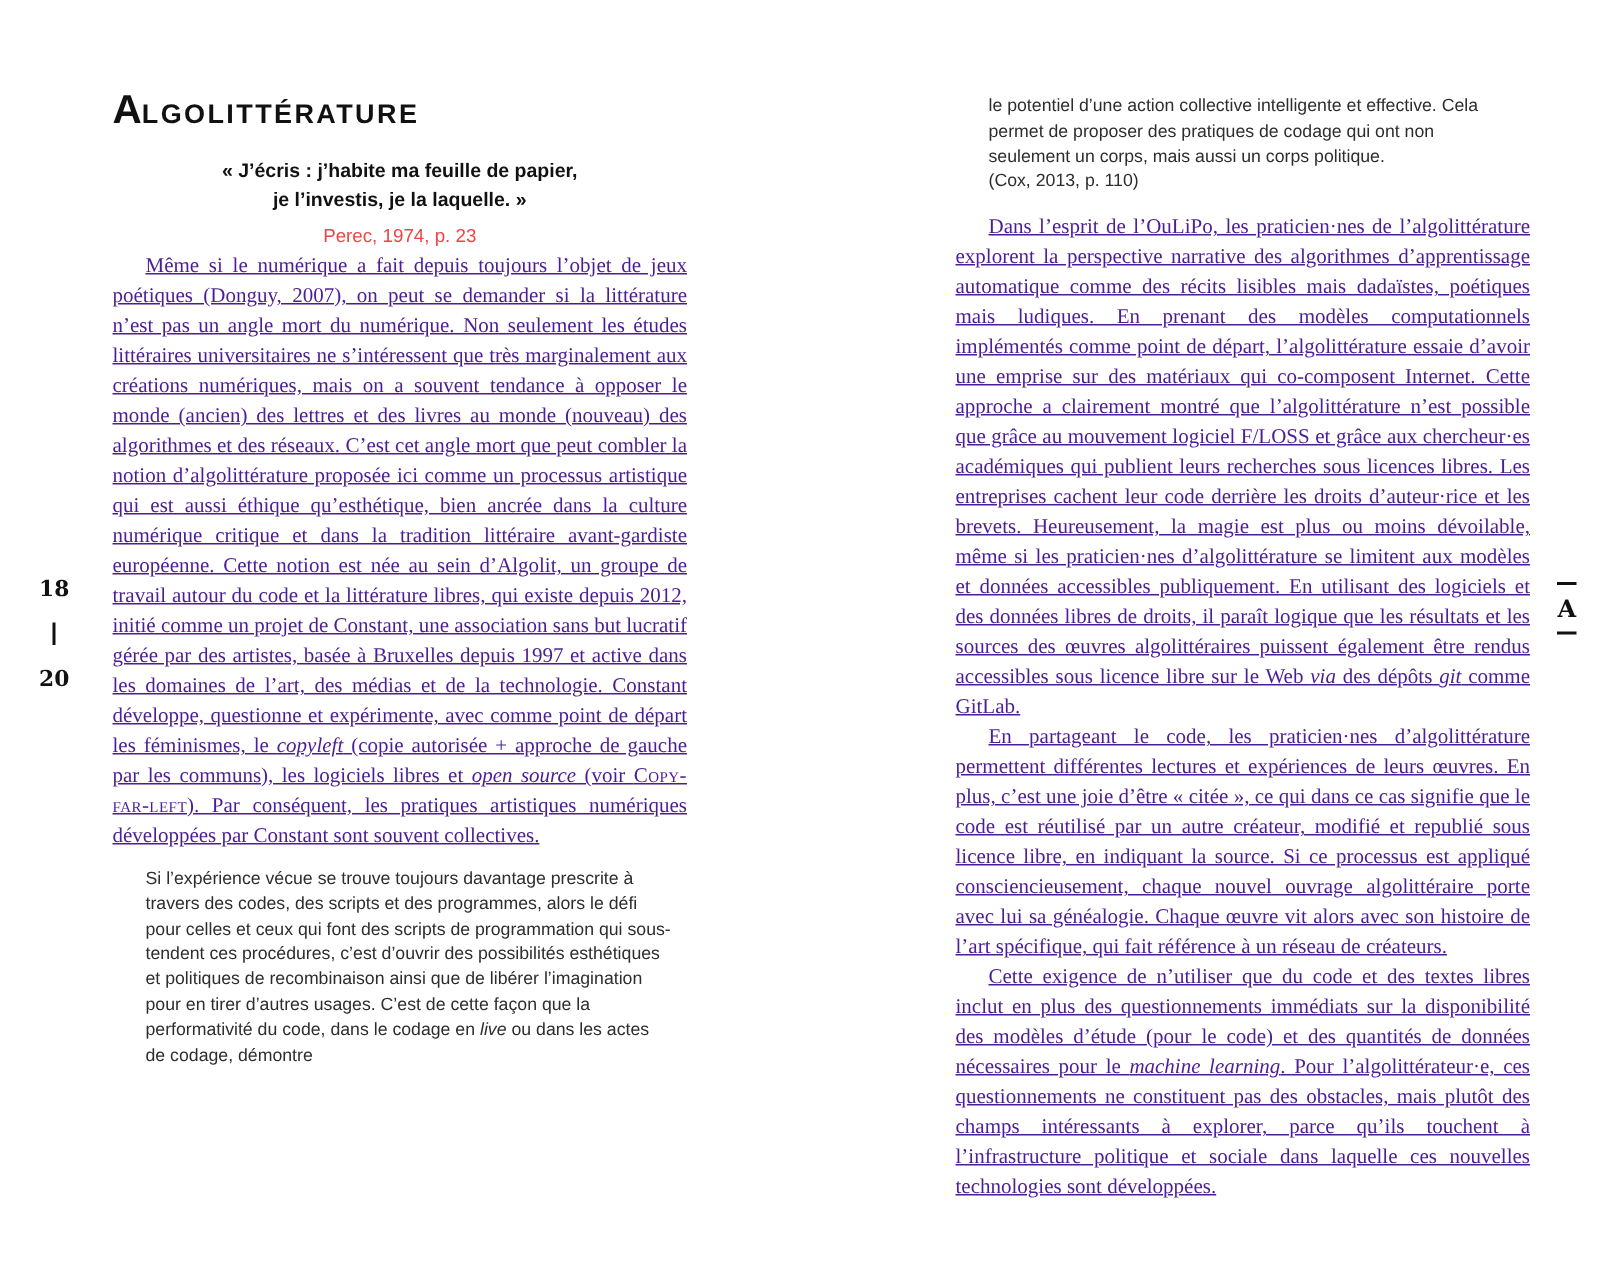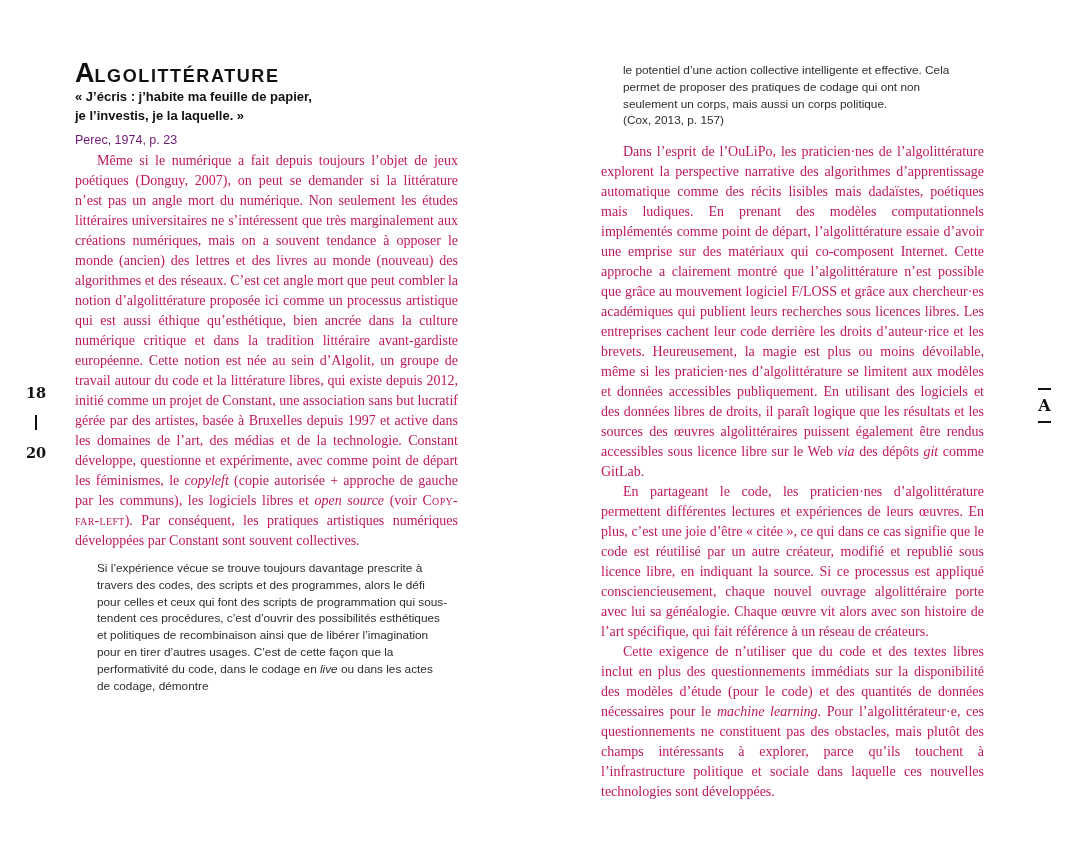--- a/index.html
+++ b/index.html
@@ -7,43 +7,44 @@
   body {
     width: 1082px; height: 857px;
     background: #ffffff;
     color: #1c1c1c;
     font-family: "Liberation Serif", serif;
     overflow: hidden;
     position: relative;
   }
   .page { position: absolute; width: 383px; }
   .page-left  { left: 75px;  top: 60px; }
-  .page-right { left: 601px; top: 62px; }
+  .page-right { left: 637px; top: 62px; }
 
   .entry-title {
     margin: 0;
     font-family: "Liberation Sans", sans-serif;
     font-weight: bold;
     color: #111;
     display: flex;
     align-items: baseline;
   }
   .entry-title .initial    { font-size: 27px; line-height: 1; }
   .entry-title .title-rest { font-size: 18px; letter-spacing: 1.6px; }
 
-  .epigraph { font-family: "Liberation Sans", sans-serif; }
+  .epigraph { margin-top: 17px; text-align: center; font-family: "Liberation Sans", sans-serif; }
   .epigraph-line        { font-weight: bold; font-size: 13px; line-height: 19px; color: #111; }
-  .epigraph-attribution { margin-top: 8px; font-size: 12.5px; color: #701a75; font-weight: normal; }
+  .epigraph-attribution { margin-top: 8px; font-size: 12.5px; color: #ef4444; font-weight: normal; }
 
   .body-para {
     margin: 0;
     font-size: 14px;
     line-height: 20px;
     text-align: justify;
-    color: #be185d;
+    color: #4c1d95;
+    text-decoration: underline;
   }
   .body-para.first-after-epigraph { margin-top: 4px; }
   .indent { text-indent: 22px; }
   em { font-style: italic; }
   .smallcaps { font-variant: small-caps; letter-spacing: 0.3px; }
 
   .blockquote {
     margin: 9px 0 0 22px;
     width: 352px;
     font-family: "Liberation Sans", sans-serif;
@@ -102,21 +103,21 @@
 
     <p class="body-para indent first-after-epigraph"><span>Même si le numérique a fait depuis toujours l’objet de jeux poétiques (Donguy, 2007), on peut se demander si la littérature n’est pas un angle mort du numérique. Non seulement les études littéraires universitaires ne s’intéressent que très marginalement aux créations numériques, mais on a souvent tendance à opposer le monde (ancien) des lettres et des livres au monde (nouveau) des algorithmes et des réseaux. C’est cet angle mort que peut combler la notion d’algolittérature proposée ici comme un processus artistique qui est aussi éthique qu’esthétique, bien ancrée dans la culture numérique critique et dans la tradition littéraire avant-gardiste européenne. Cette notion est née au sein d’Algolit, un groupe de travail autour du code et la littérature libres, qui existe depuis 2012, initié comme un projet de Constant, une association sans but lucratif gérée par des artistes, basée à Bruxelles depuis 1997 et active dans les domaines de l’art, des médias et de la technologie. Constant développe, questionne et expérimente, avec comme point de départ les féminismes, le </span><em>copyleft</em><span> (copie autorisée + approche de gauche par les communs), les logiciels libres et </span><em>open source</em><span> (voir </span><span class="smallcaps">Copy-far-left</span><span>). Par conséquent, les pratiques artistiques numériques développées par Constant sont souvent collectives.</span></p>
 
 
     <div class="blockquote"><span>Si l’expérience vécue se trouve toujours davantage prescrite à travers des codes, des scripts et des programmes, alors le défi pour celles et ceux qui font des scripts de programmation qui sous-tendent ces procédures, c’est d’ouvrir des possibilités esthétiques et politiques de recombinaison ainsi que de libérer l’imagination pour en tirer d’autres usages. C’est de cette façon que la performativité du code, dans le codage en </span><em>live</em><span> ou dans les actes de codage, démontre</span></div>
   </section>
 
   <section class="page page-right">
     <div class="blockquote">
       <div>le potentiel d’une action collective intelligente et effective. Cela permet de proposer des pratiques de codage qui ont non seulement un corps, mais aussi un corps politique.</div>
-      <div class="quote-citation">(Cox, 2013, p. 157)</div>
+      <div class="quote-citation">(Cox, 2013, p. 110)</div>
     </div>
 
     <p class="body-para indent body-first"><span>Dans l’esprit de l’OuLiPo, les praticien·nes de l’algolittérature explorent la perspective narrative des algorithmes d’apprentissage automatique comme des récits lisibles mais dadaïstes, poétiques mais ludiques. En prenant des modèles computationnels implémentés comme point de départ, l’algolittérature essaie d’avoir une emprise sur des matériaux qui co-composent Internet. Cette approche a clairement montré que l’algolittérature n’est possible que grâce au mouvement logiciel F/LOSS et grâce aux chercheur·es académiques qui publient leurs recherches sous licences libres. Les entreprises cachent leur code derrière les droits d’auteur·rice et les brevets. Heureusement, la magie est plus ou moins dévoilable, même si les praticien·nes d’algolittérature se limitent aux modèles et données accessibles publiquement. En utilisant des logiciels et des données libres de droits, il paraît logique que les résultats et les sources des œuvres algolittéraires puissent également être rendus accessibles sous licence libre sur le Web </span><em>via</em><span> des dépôts </span><em>git</em><span> comme GitLab.</span></p>
 
     <p class="body-para indent">En partageant le code, les praticien·nes d’algolittérature permettent différentes lectures et expériences de leurs œuvres. En plus, c’est une joie d’être « citée », ce qui dans ce cas signifie que le code est réutilisé par un autre créateur, modifié et republié sous licence libre, en indiquant la source. Si ce processus est appliqué consciencieusement, chaque nouvel ouvrage algolittéraire porte avec lui sa généalogie. Chaque œuvre vit alors avec son histoire de l’art spécifique, qui fait référence à un réseau de créateurs.</p>
 
     <p class="body-para indent"><span>Cette exigence de n’utiliser que du code et des textes libres inclut en plus des questionnements immédiats sur la disponibilité des modèles d’étude (pour le code) et des quantités de données nécessaires pour le </span><em>machine learning</em><span>. Pour l’algolittérateur·e, ces questionnements ne constituent pas des obstacles, mais plutôt des champs intéressants à explorer, parce qu’ils touchent à l’infrastructure politique et sociale dans laquelle ces nouvelles technologies sont développées.</span></p>
   </section>
 
 </div>

